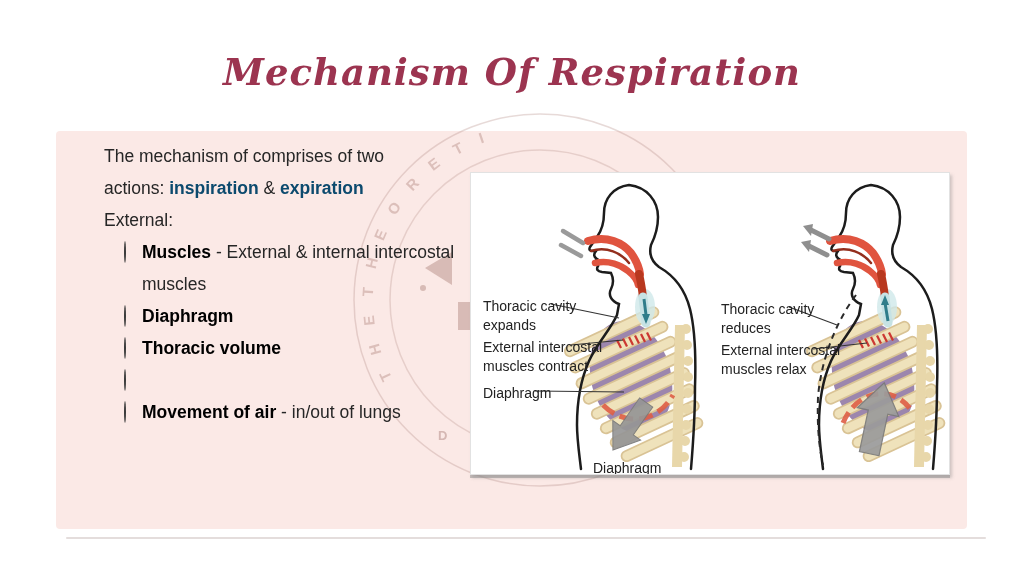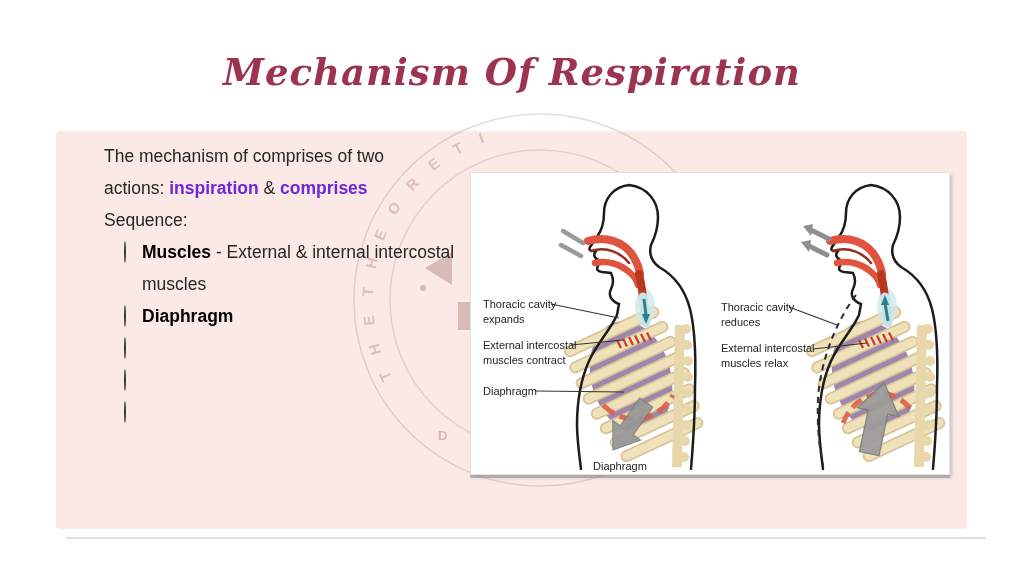--- a/index.html
+++ b/index.html
@@ -20,28 +20,28 @@
   .bullets{position:absolute;left:86px;top:140px;width:390px;
            font-size:17.5px;line-height:32px;color:#262626;}
   .brow{display:flex;align-items:flex-start;}
   .mk{flex:0 0 18px;display:block;}
   .dot{width:7px;height:7px;margin-top:13px;border-radius:50%;background:#232323;}
   .circle{width:6px;height:6px;margin-top:13px;border-radius:50%;border:1.7px solid #3c3c3c;background:transparent;}
   .sub{margin-left:38px;}
   .bt{display:block;}
   .w1{max-width:332px;}
   .w2{max-width:322px;}
-  .bold{font-weight:700;color:#6d28d9;}
+  .bold{font-weight:700;color:#0c4a6e;}
   .red{font-weight:700;color:#000000;}
   
   .diagram{position:absolute;left:470px;top:172px;width:478px;height:301px;
            background:#ffffff;border:1px solid #e2e2e2;overflow:hidden;
            box-shadow:0 3px 0 rgba(140,140,140,.5),2px 3px 3px rgba(120,120,120,.35);}
   .diagram svg{position:absolute;left:0;top:0;}
-  .dlabel{position:absolute;font-size:11px;line-height:1.35;color:#222;
+  .dlabel{position:absolute;font-size:14px;line-height:1.35;color:#222;
           white-space:pre-line;}
   .dl-0{left:12px;top:124px;} .dl-1{left:12px;top:165px;} .dl-2{left:12px;top:211px;}
   .dl-3{left:122px;top:286px;} .dl-4{left:250px;top:127px;} .dl-5{left:250px;top:168px;}
 </style>
 </head>
 <body>
 
 <div class="slide">
 
   <div class="title">Mechanism Of Respiration</div>
@@ -58,49 +58,51 @@
     <polygon points="108,148 108,181 81,164" fill="rgba(182,142,134,0.5)"></polygon>
     <rect x="114" y="198" width="17" height="28" fill="rgba(182,142,134,0.5)"></rect>
     <circle cx="79" cy="184" r="3" fill="rgba(182,142,134,0.5)"></circle>
     <text x="94" y="336" font-size="13" font-weight="600" fill="rgba(176,134,127,0.5)">D</text>
   </svg>
 
   <div class="bullets">
 
     <div class="brow">
       <span class="mk"><span class="dot"></span></span>
-      <span class="bt w1"><span>The mechanism of comprises of two actions: </span><span class="bold">inspiration</span><span> &amp; </span><span class="bold">comprises</span></span>
+      <span class="bt w1"><span>The mechanism of comprises of two actions: </span><span class="bold">inspiration</span><span> &amp; </span><span class="bold">expiration</span></span>
     </div>
 
     <div class="brow">
       <span class="mk"><span class="dot"></span></span>
-      <span class="bt w1"><span>Sequence:</span></span>
+      <span class="bt w1"><span>External:</span></span>
     </div>
 
     <div class="brow sub">
       <span class="mk"><span class="circle"></span></span>
       <span class="bt w2"><span class="red">Muscles</span><span> - External &amp; internal intercostal muscles</span></span>
     </div>
 
 
     <div class="brow sub">
       <span class="mk"><span class="circle"></span></span>
       <span class="bt w2"><span class="red">Diaphragm</span></span>
     </div>
 
     <div class="brow sub">
       <span class="mk"><span class="circle"></span></span>
-    </div>
-
-    <div class="brow sub">
-      <span class="mk"><span class="circle"></span></span>
-    </div>
-
-    <div class="brow sub">
-      <span class="mk"><span class="circle"></span></span>
+      <span class="bt w2"><span class="red">Thoracic volume</span></span>
+    </div>
+
+    <div class="brow sub">
+      <span class="mk"><span class="circle"></span></span>
+    </div>
+
+    <div class="brow sub">
+      <span class="mk"><span class="circle"></span></span>
+      <span class="bt w2"><span class="red">Movement of air</span><span> - in/out of lungs</span></span>
     </div>
 
 
   </div>
 
   <div class="diagram">
     <svg width="478" height="301" viewBox="0 0 478 301" aria-hidden="true">
       <defs>
         <g id="riblines" fill="none" stroke-linecap="round" transform="rotate(-25 75 205)">
           <line x1="30" y1="150" x2="122" y2="150"></line>

